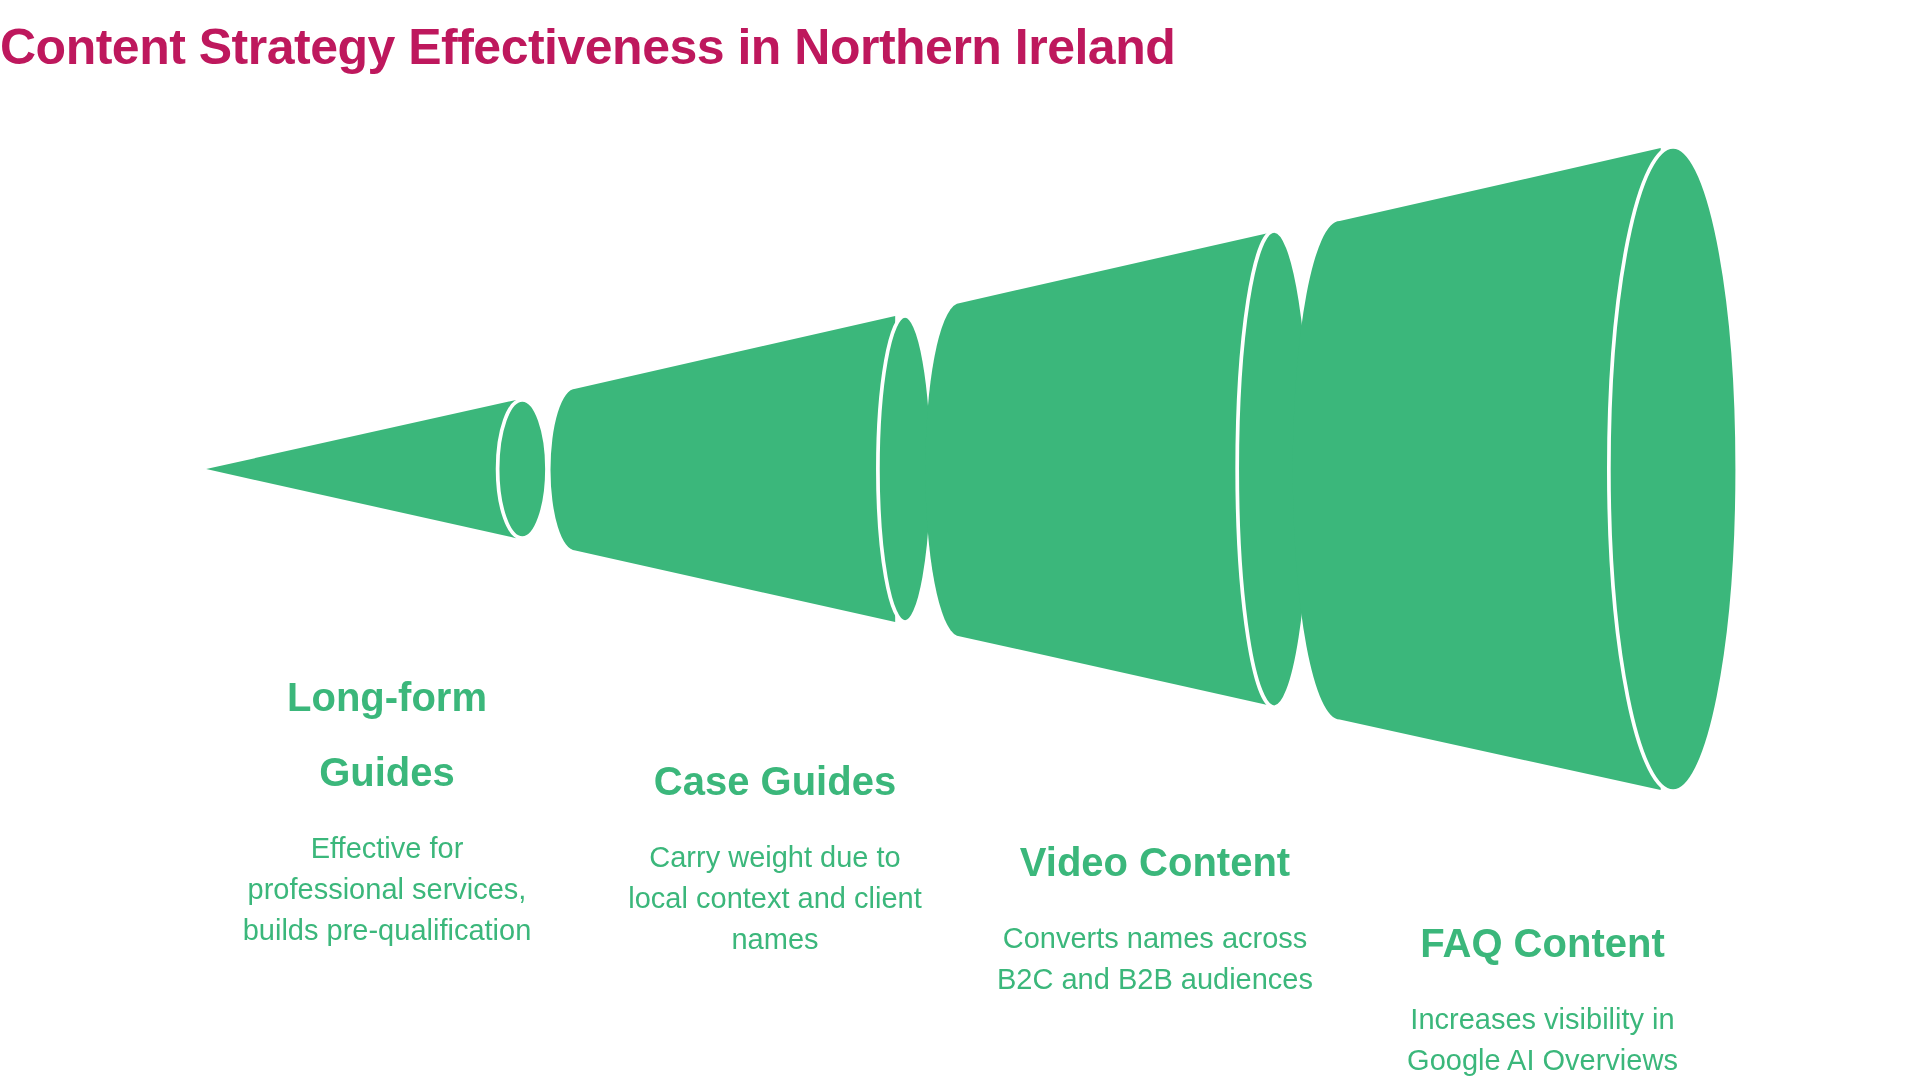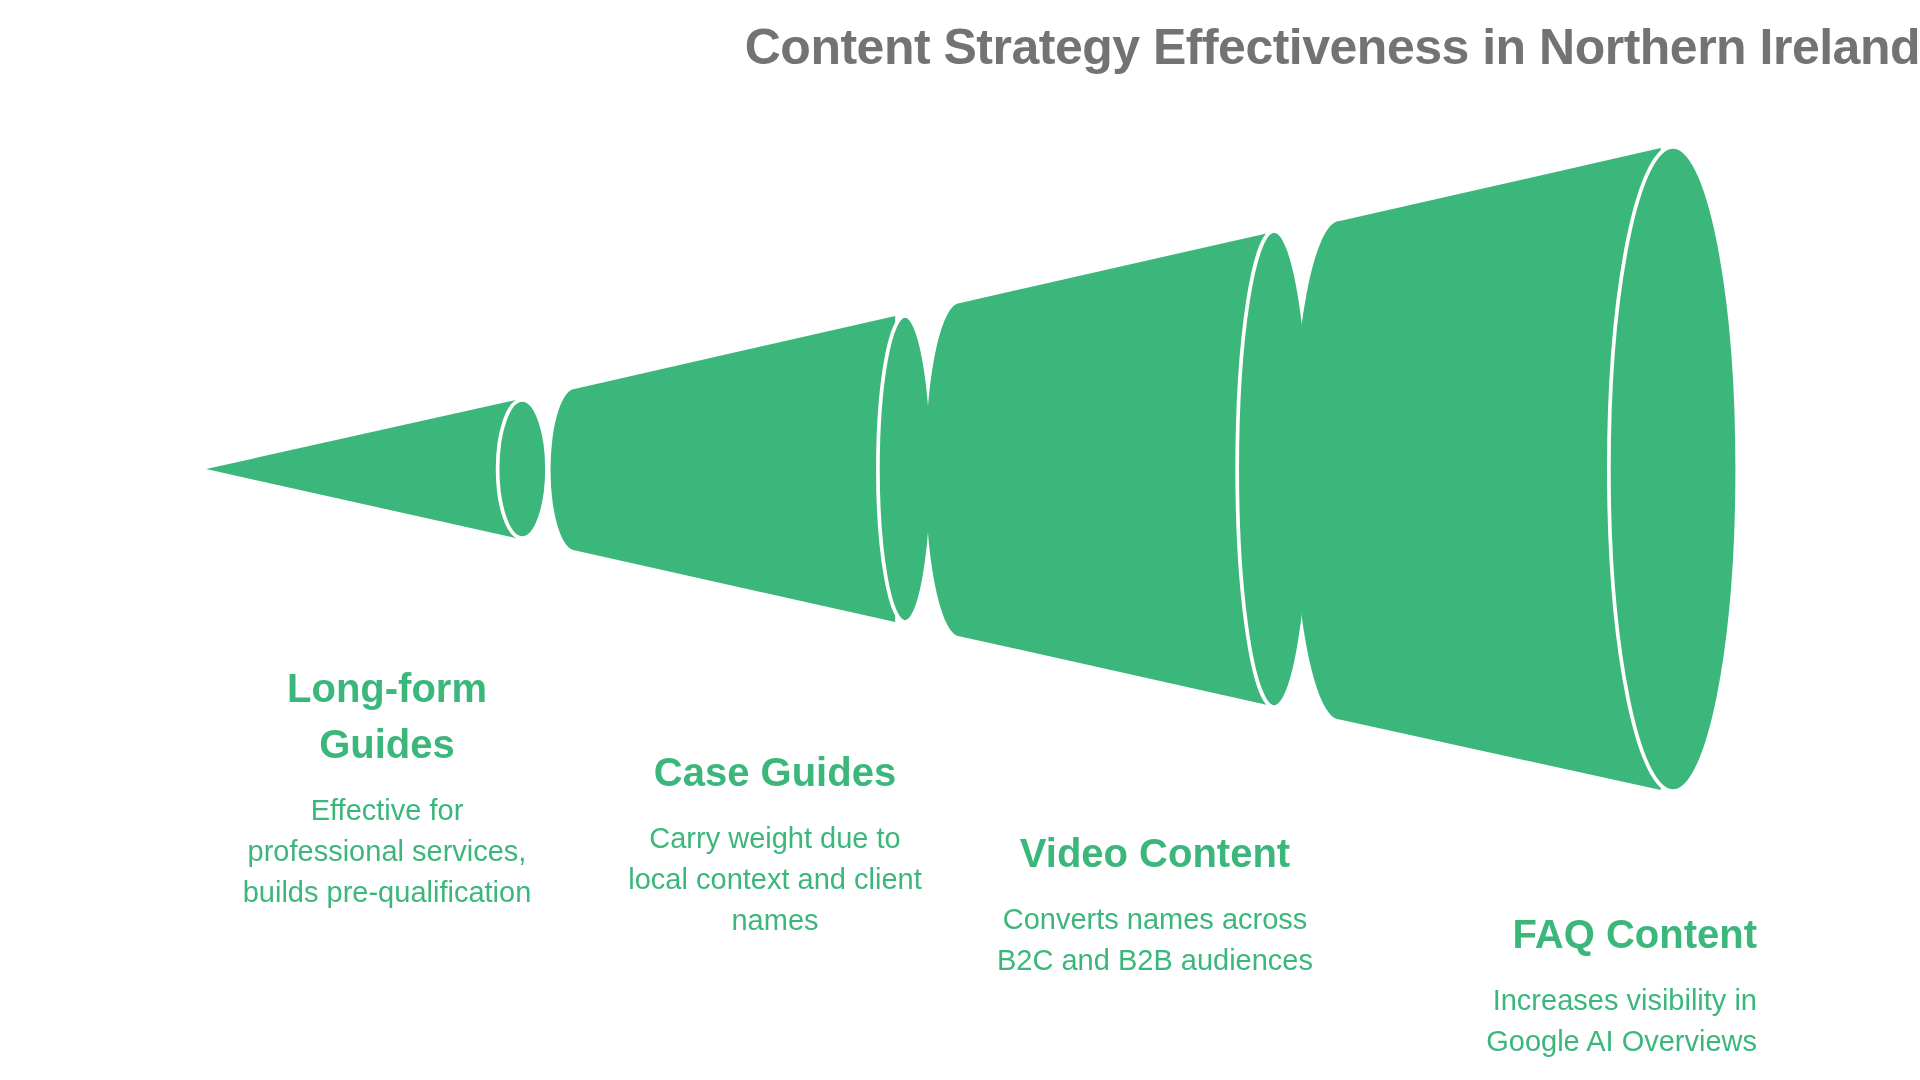--- a/index.html
+++ b/index.html
@@ -1,20 +1,20 @@
 <!DOCTYPE html>
 <html><head>
 <meta charset="utf-8">
 <style>
   html,body{margin:0;padding:0;background:#ffffff;}
   body{width:1920px;height:1080px;overflow:hidden;position:relative;font-family:"Liberation Sans",sans-serif;}
   #diagram{position:absolute;left:0;top:0;width:1920px;height:1080px;}
-  .title{position:absolute;left:0;top:18px;width:1920px;text-align:right;font-family:"Liberation Sans",sans-serif;font-weight:bold;font-size:50px;color:#737373;letter-spacing:-0.5px;}
+  .title{position:absolute;left:0;top:18px;width:1920px;text-align:left;font-family:"Liberation Sans",sans-serif;font-weight:bold;font-size:50px;color:#be185d;letter-spacing:-0.5px;}
   .stage{position:absolute;text-align:center;color:#3bb77b;font-family:"Liberation Sans",sans-serif;}
-  .stage .h{font-weight:bold;font-size:40px;line-height:56px;}
+  .stage .h{font-weight:bold;font-size:40px;line-height:75px;}
   .stage .d{font-size:29px;line-height:41px;margin-top:18px;}
 </style>
 </head>
 <body>
 
 <div class="title">Content Strategy Effectiveness in Northern Ireland</div>
 
 <svg id="diagram" viewBox="0 0 1555 875" preserveAspectRatio="none" xmlns="http://www.w3.org/2000/svg">
   <g fill="#3bb77b" stroke="#ffffff" stroke-width="3">
 
@@ -48,16 +48,16 @@
 <div class="stage" style="left:620px;top:744px;width:310px;">
   <div class="h">Case Guides</div>
   <div class="d">Carry weight due to local context and client names</div>
 </div>
 
 <div class="stage" style="left:990px;top:825px;width:330px;">
   <div class="h">Video Content</div>
   <div class="d">Converts names across B2C and B2B audiences</div>
 </div>
 
-<div class="stage" style="left:1412px;top:906px;width:345px;text-align:right;">
+<div class="stage" style="left:1370px;top:906px;width:345px;">
   <div class="h">FAQ Content</div>
   <div class="d">Increases visibility in Google AI Overviews</div>
 </div>
 
 </body></html>

